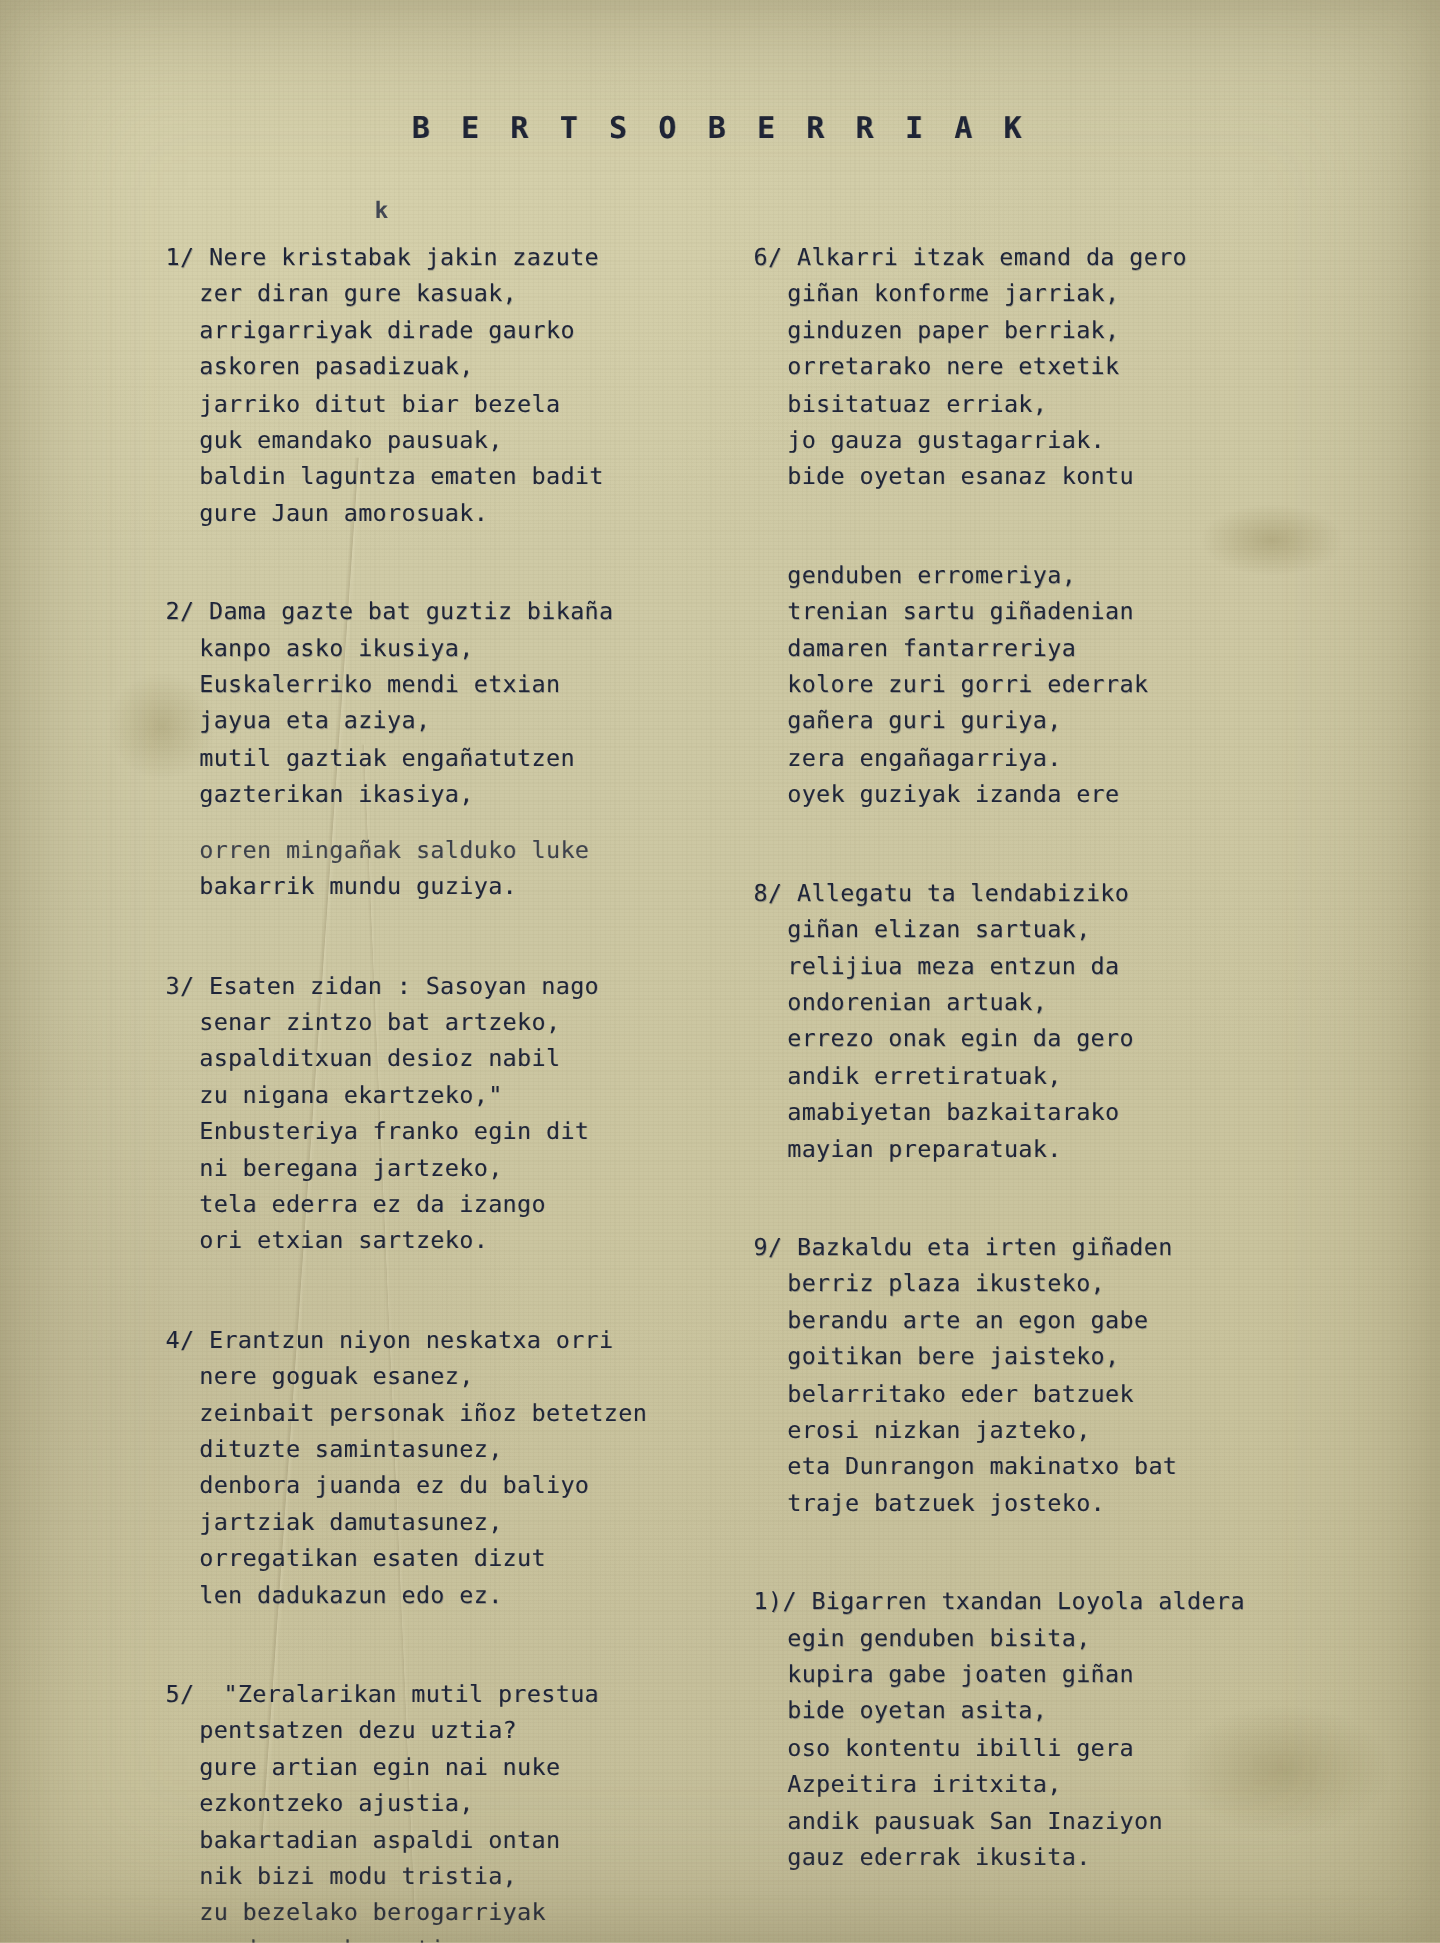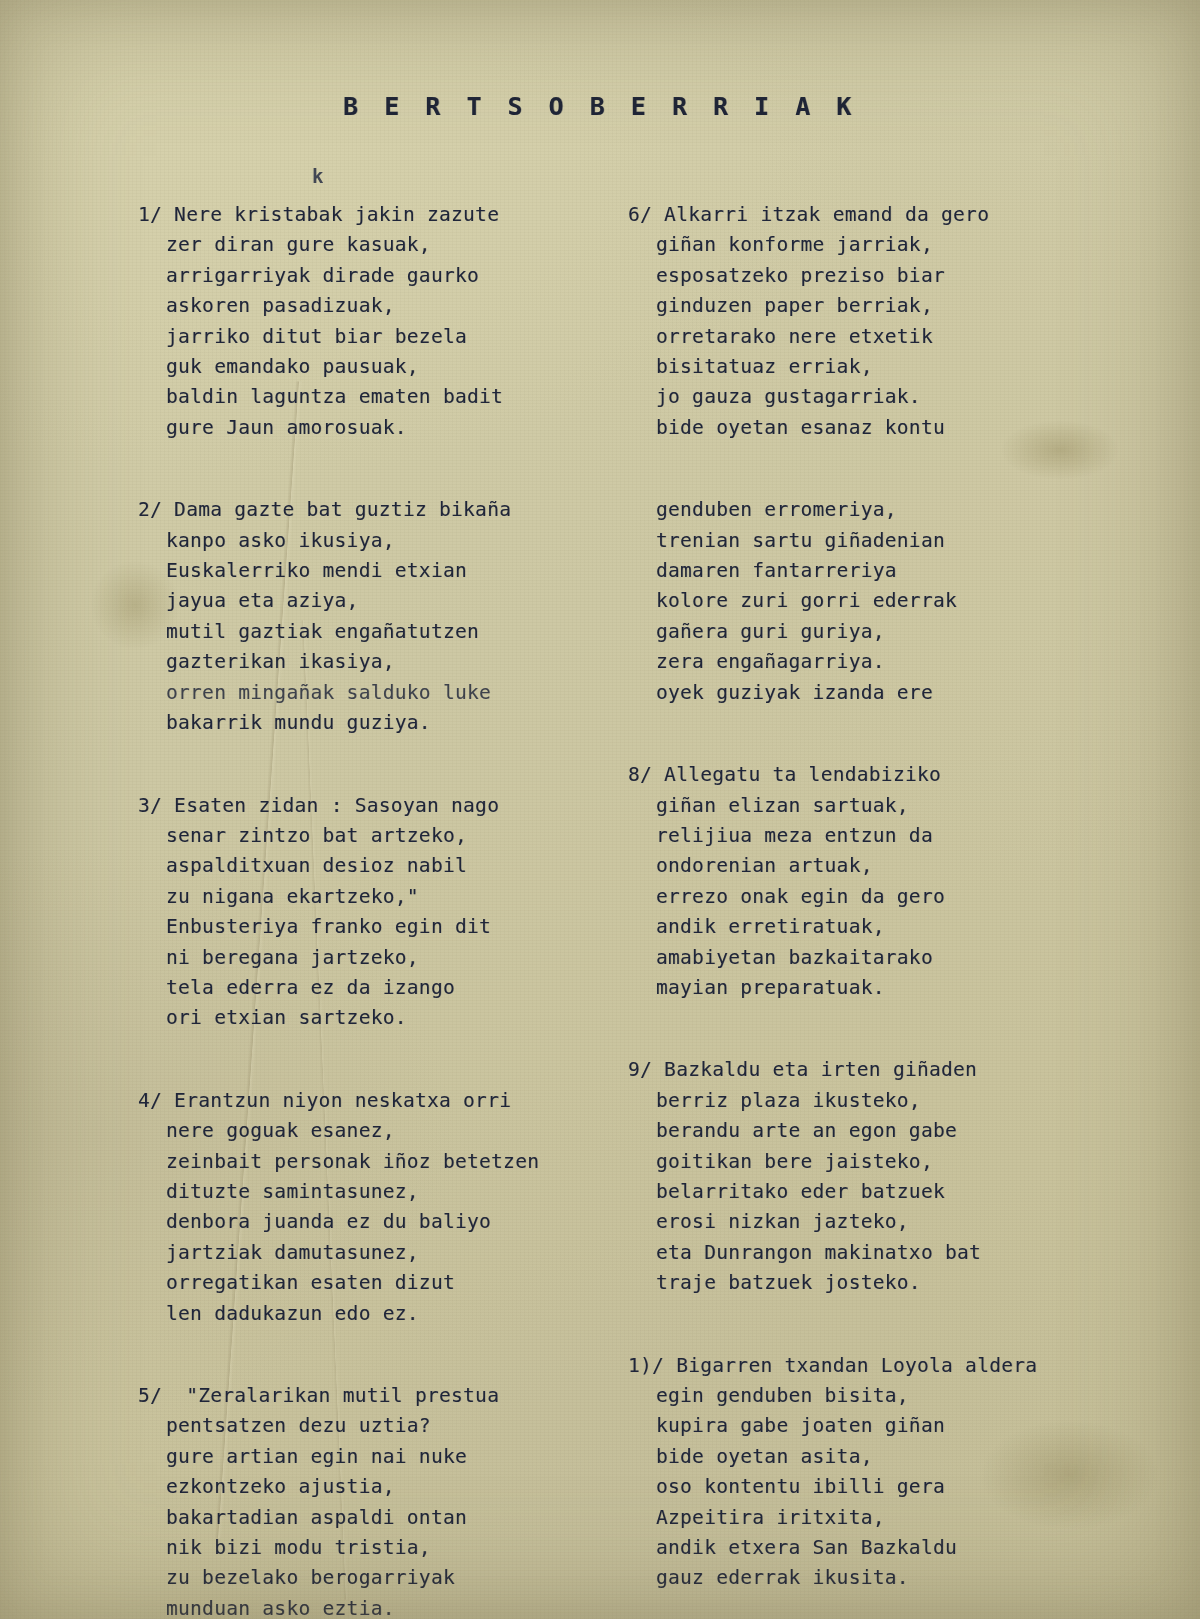--- a/index.html
+++ b/index.html
@@ -118,21 +118,21 @@
     white-space: pre;
     display: block;
   }
   .verse .ln.first {
     margin-left: 0;
   }
   .verse .ln.rest {
     margin-left: 28px;
   }
 
-  .faded { opacity: 0.82; }
+  .faded { opacity: 0.82; margin-top: 16px; }
 </style>
 </head>
 <body>
 
 <div class="page">
 
   <div class="grain"></div>
   <div class="stain stain-a"></div>
   <div class="stain stain-b"></div>
   <div class="stain stain-c"></div>
@@ -201,21 +201,20 @@
         <span class="ln rest">munduan asko eztia.</span>
       </div>
 
     </div>
 
     <div class="col col-right">
 
       <div class="verse">
         <span class="ln first">6/ Alkarri itzak emand da gero</span>
         <span class="ln rest">giñan konforme jarriak,</span>
-        <span class="ln rest">esposatzeko preziso biar</span>
         <span class="ln rest">ginduzen paper berriak,</span>
         <span class="ln rest">orretarako nere etxetik</span>
         <span class="ln rest">bisitatuaz erriak,</span>
         <span class="ln rest">jo gauza gustagarriak.</span>
         <span class="ln rest">bide oyetan esanaz kontu</span>
       </div>
 
       <div class="verse">
         <span class="ln rest">genduben erromeriya,</span>
         <span class="ln rest">trenian sartu giñadenian</span>
@@ -248,21 +247,21 @@
         <span class="ln rest">traje batzuek josteko.</span>
       </div>
 
       <div class="verse">
         <span class="ln first">1)/ Bigarren txandan Loyola aldera</span>
         <span class="ln rest">egin genduben bisita,</span>
         <span class="ln rest">kupira gabe joaten giñan</span>
         <span class="ln rest">bide oyetan asita,</span>
         <span class="ln rest">oso kontentu ibilli gera</span>
         <span class="ln rest">Azpeitira iritxita,</span>
-        <span class="ln rest">andik etxera San Bazkaldu</span>
+        <span class="ln rest">andik pausuak San Inaziyon</span>
         <span class="ln rest">gauz ederrak ikusita.</span>
       </div>
 
     </div>
 
   </div>
 
   <div class="vignette"></div>
 </div>
 

